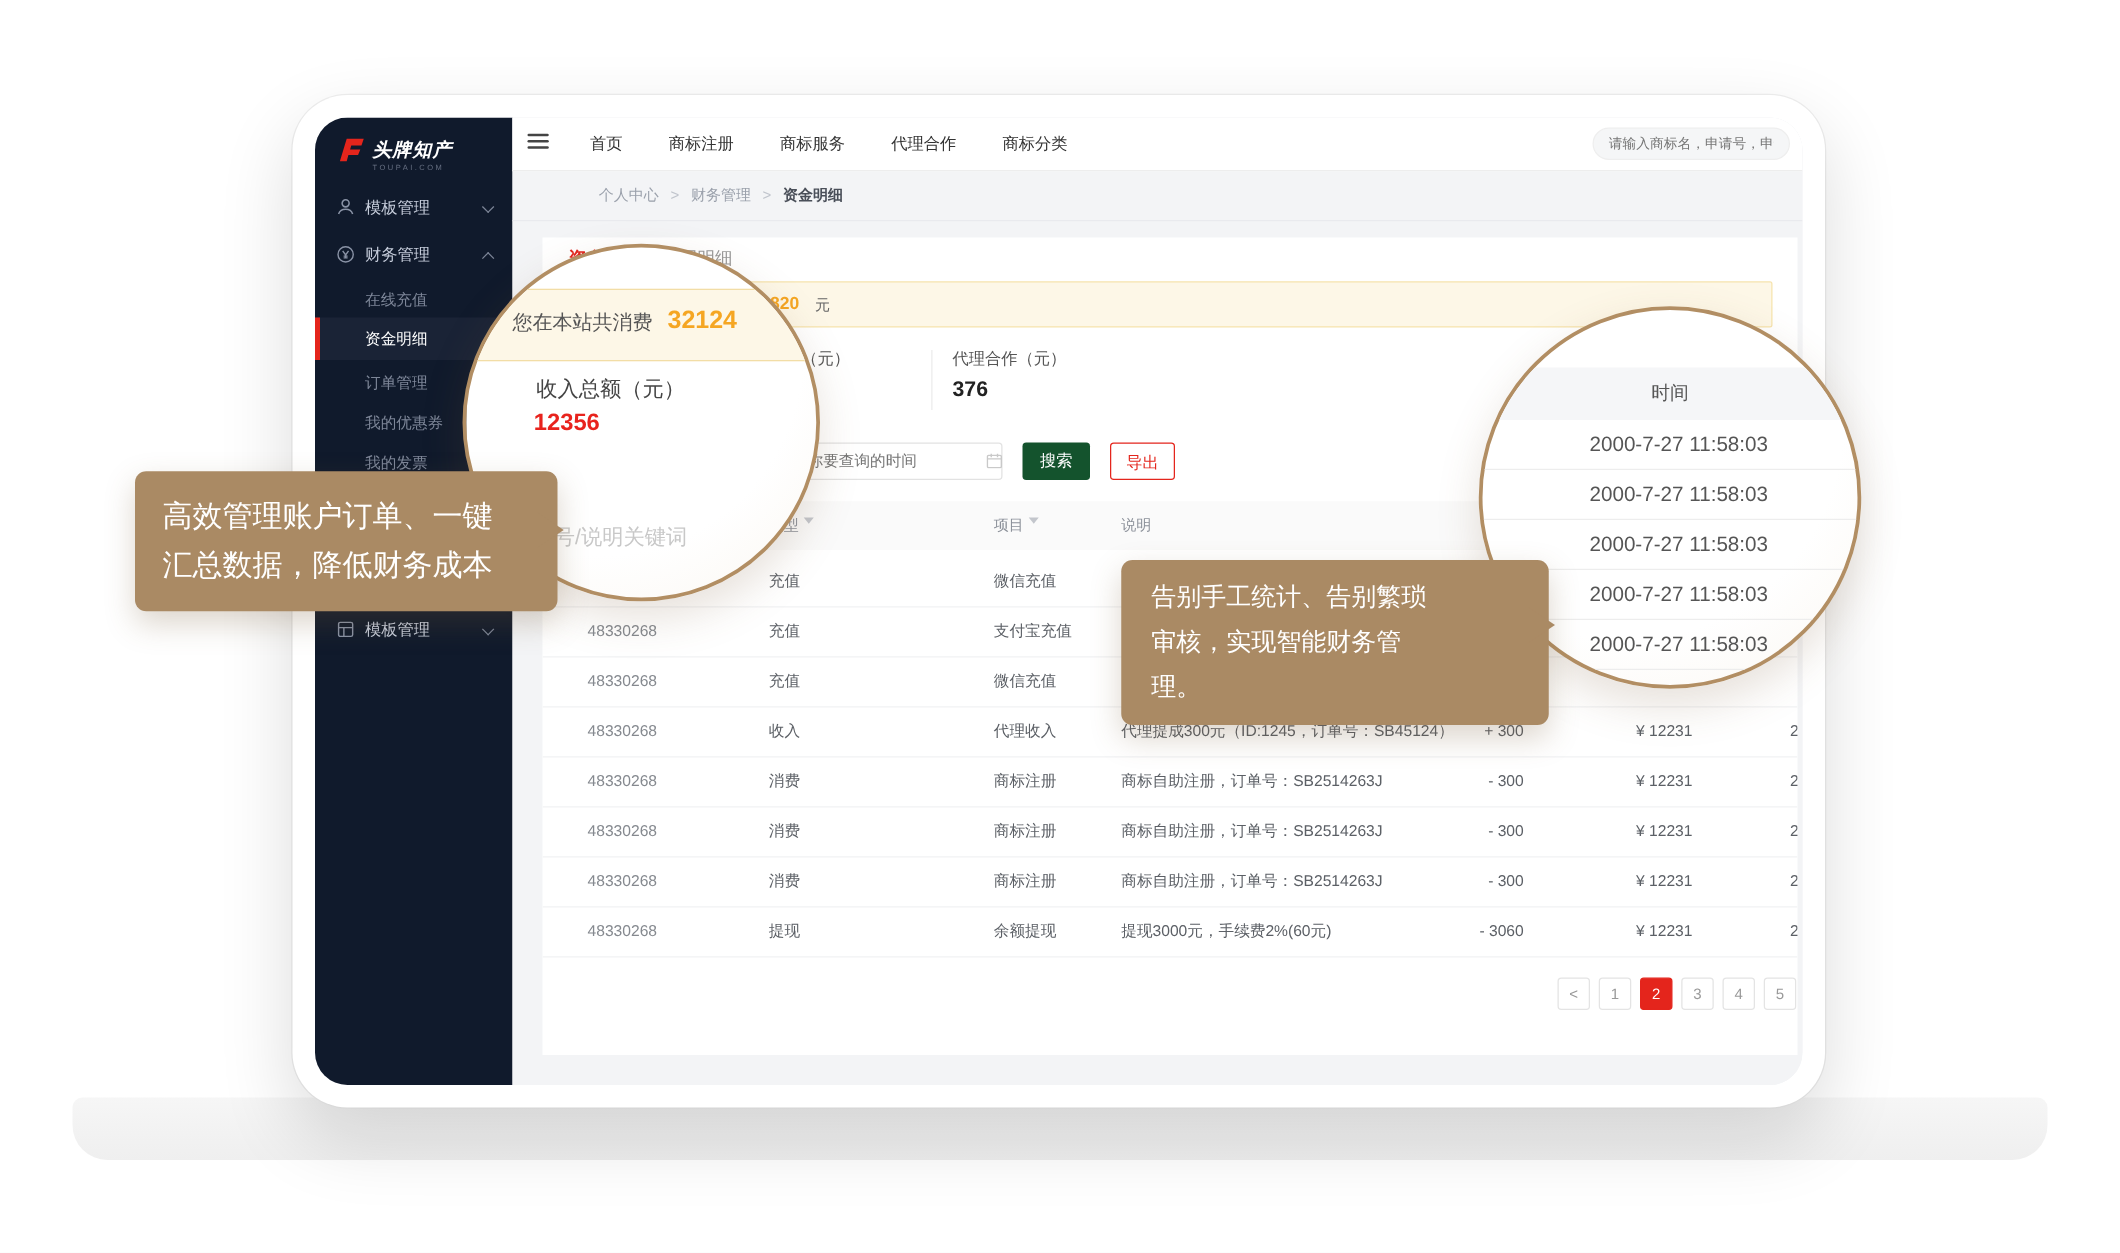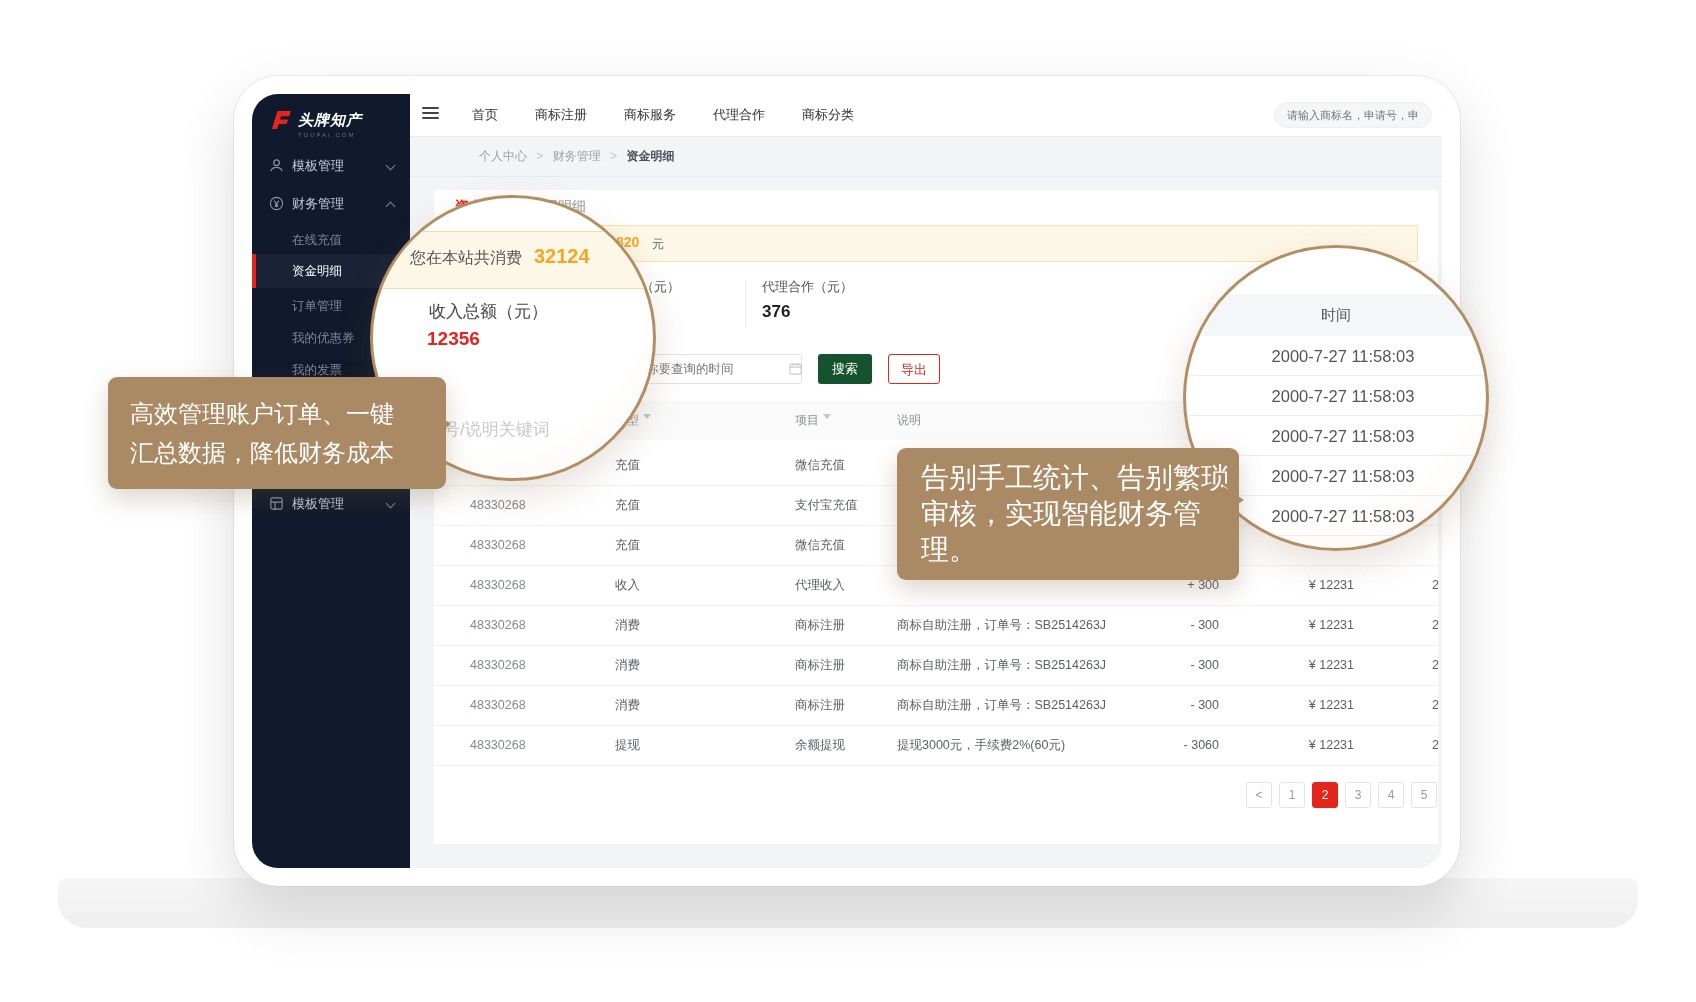--- a/index.html
+++ b/index.html
@@ -98,21 +98,21 @@
     line-height:42px;text-align:center;font-size:15px;color:#555;}
   .r-row{position:absolute;left:0;width:300px;height:40px;line-height:40px;text-align:center;
     font-size:16.5px;color:#555;border-bottom:1px solid #ededed;padding-left:14px;box-sizing:border-box;white-space:nowrap;}
   
   .callout{position:absolute;background:#aa8a64;border-radius:9px;color:#fff;z-index:60;
     box-shadow:0 10px 24px rgba(120,90,55,.25);}
   .callout .line{white-space:nowrap;}
   .co-left{left:108px;top:377px;width:338px;padding:17px 22px;font-size:24px;line-height:39px;box-sizing:border-box;}
   .co-left::after{content:"";position:absolute;right:-19px;top:33px;border:14px solid transparent;
     border-left:21px solid #aa8a64;}
-  .co-right{left:897px;top:448px;width:342px;padding:12px 24px;font-size:28px;line-height:36px;box-sizing:border-box;}
+  .co-right{left:897px;top:448px;width:342px;padding:12px 24px;font-size:20px;line-height:36px;box-sizing:border-box;}
   .co-right::after{content:"";position:absolute;right:-19px;top:38px;border:14px solid transparent;
     border-left:21px solid #aa8a64;}
   svg{display:block;}
 </style>
 </head>
 <body>
 
 <div id="stage">
 
   <div class="laptop-base"></div>
@@ -271,20 +271,21 @@
                 <span class="td c3">微信充值</span>
                 <span class="td c4"></span>
                 <span class="td c5"></span>
                 <span class="td c6"></span>
                 <span class="td c7"></span>
             </div>
             <div class="tr">
               <span class="td c1">48330268</span>
                 <span class="td c2">收入</span>
                 <span class="td c3">代理收入</span>
+                <span class="td c4">代理提成300元（ID:1245，订单号：SB45124）</span>
                 <span class="td c5">+ 300</span>
                 <span class="td c6">¥ 12231</span>
                 <span class="td c7">2000-7-27 11:58:03</span>
             </div>
             <div class="tr">
               <span class="td c1">48330268</span>
                 <span class="td c2">消费</span>
                 <span class="td c3">商标注册</span>
                 <span class="td c4">商标自助注册，订单号：SB2514263J</span>
                 <span class="td c5">- 300</span>

